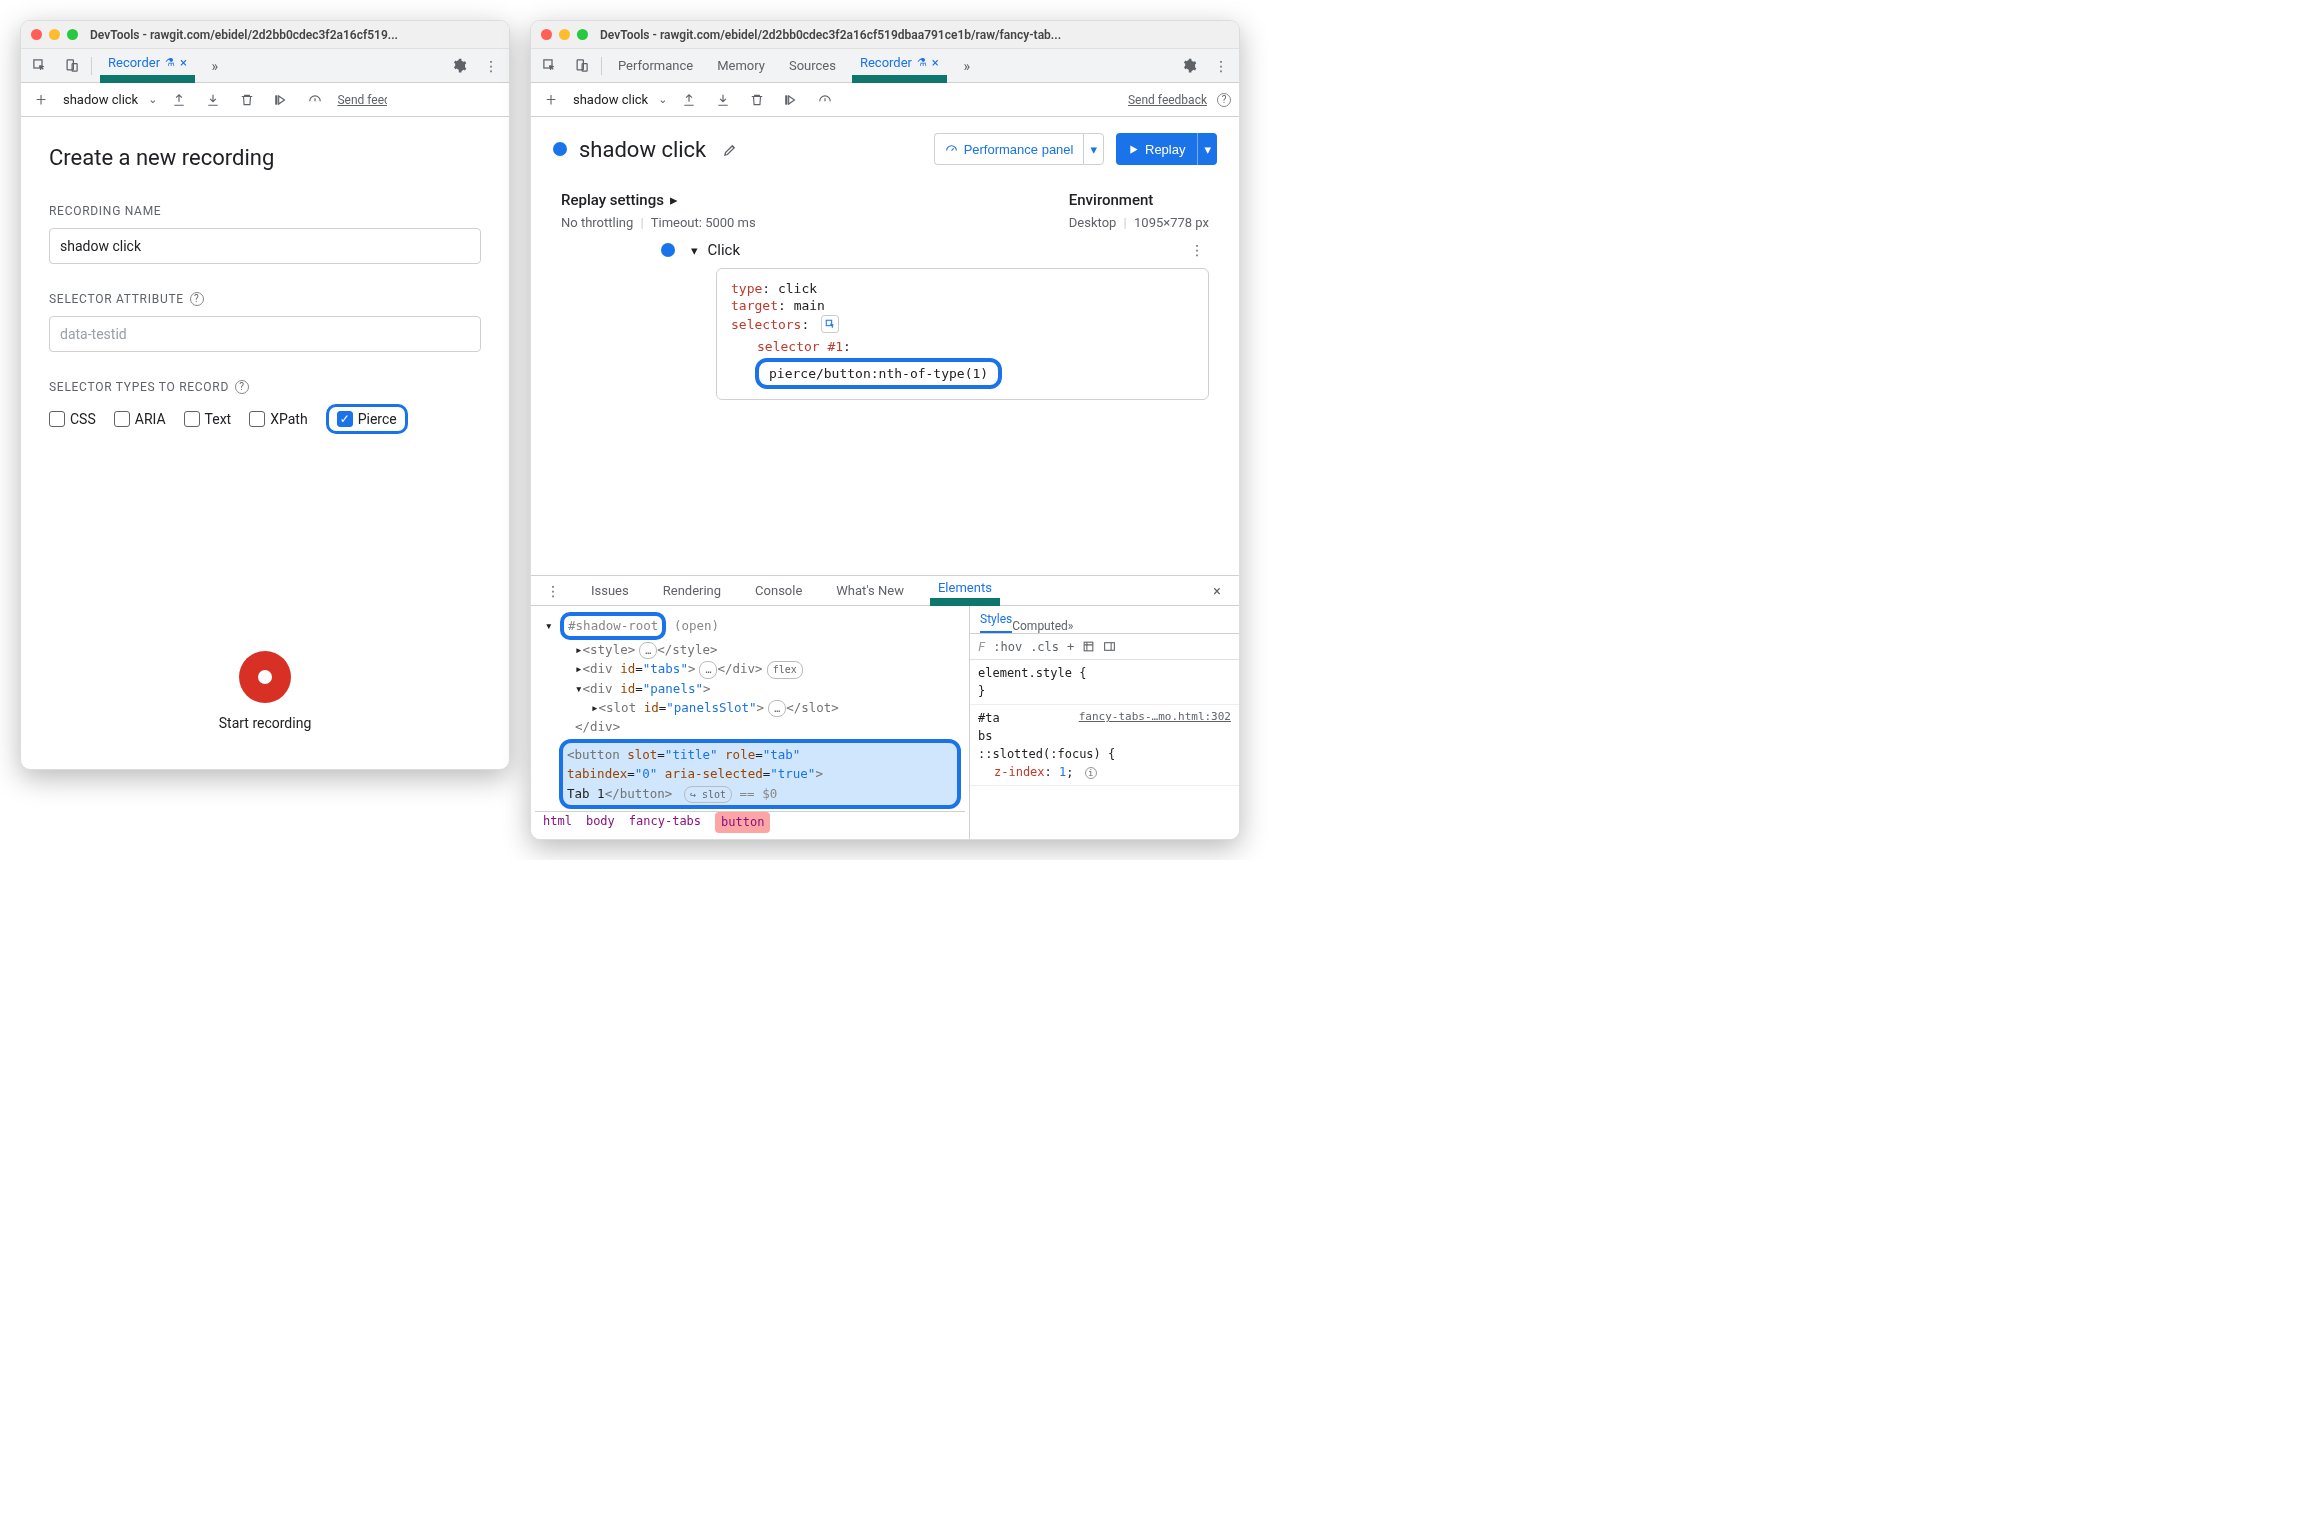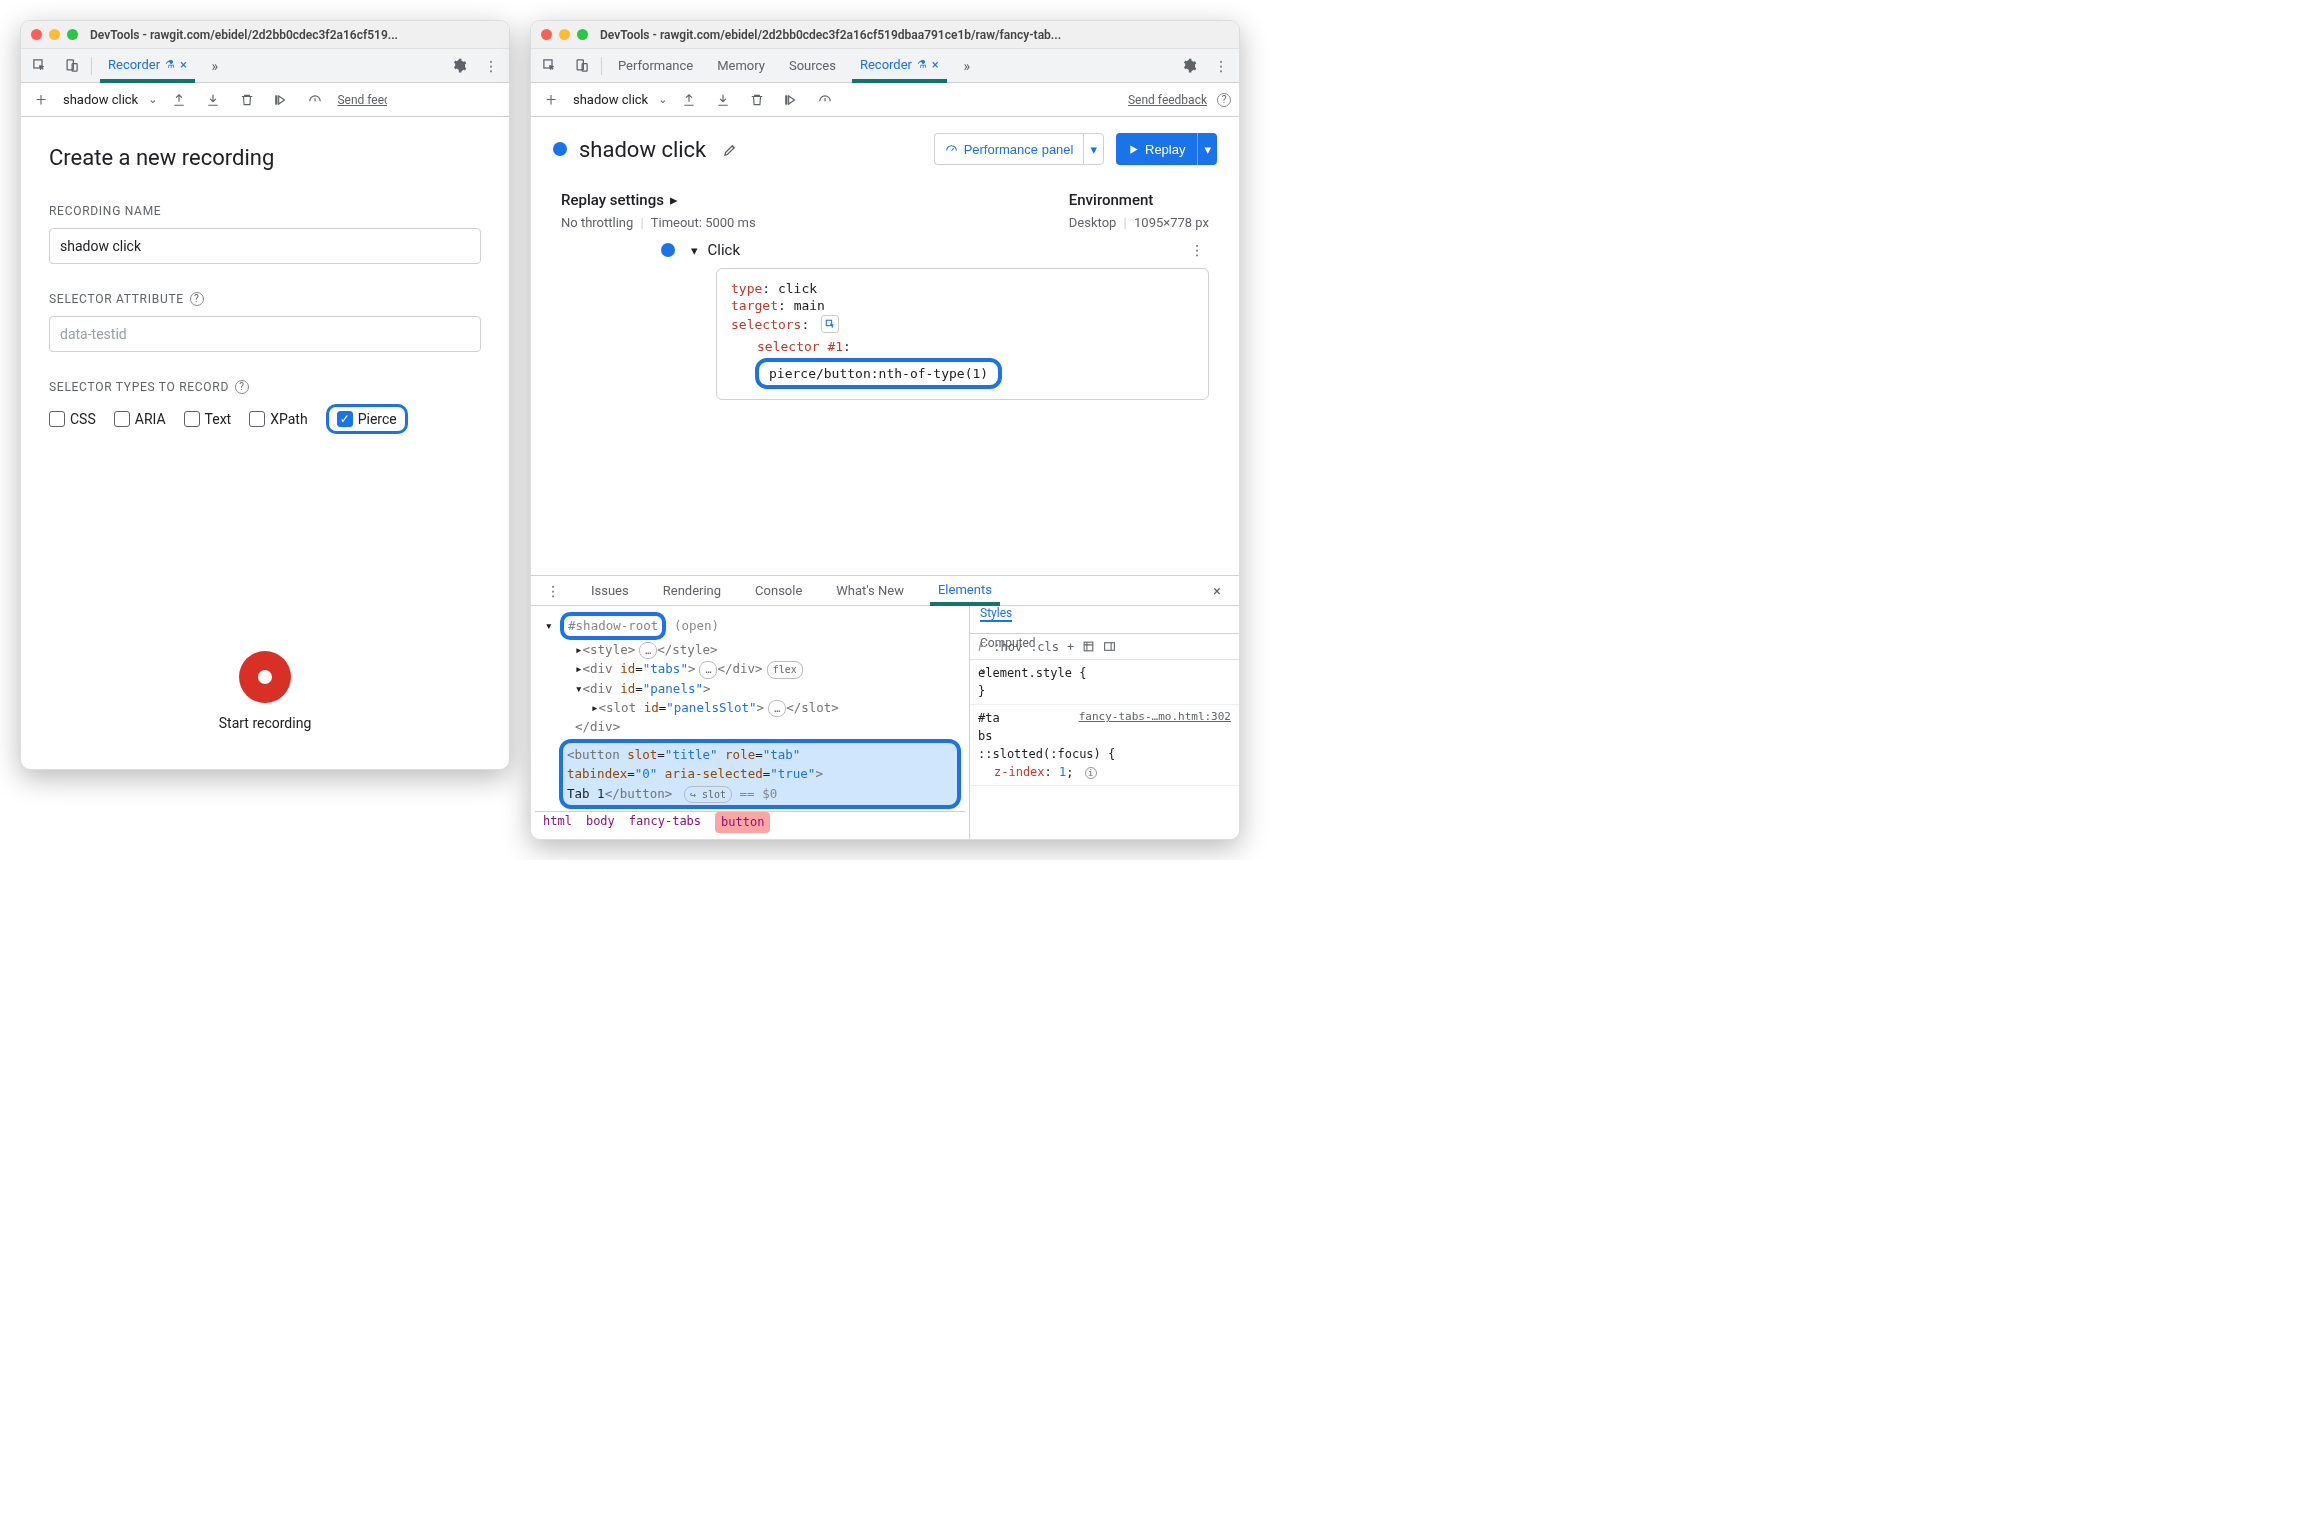--- a/index.html
+++ b/index.html
@@ -67,21 +67,21 @@
     display: flex;
     align-items: center;
     padding: 0 8px;
     font-size: 13px;
     color: #5f6368;
     gap: 5px;
     white-space: nowrap;
   }
   .tab.active {
     color: #1a73e8;
-    border-bottom: 4px solid #0f766e;
+    border-bottom: 8px solid #0f766e;
     margin-bottom:-1px;
   }
   .tab .flask { font-size: 11px; }
   .spacer { flex:1; }
 
   
   .rec-toolbar {
     height: 34px;
     border-bottom: 1px solid #d0d0d0;
     display:flex;
@@ -226,21 +226,21 @@
   }
   .flex-badge{display:inline-block;border:1px solid #bbb;border-radius:8px;font-size:10px;padding:0 5px;color:#666;margin-left:4px;}
   .sel-row{background:#cfe6fc;}
   .dom-highlight{border:4px solid #1a73e8;border-radius:12px;padding:2px 4px;display:block;margin:2px 0;}
 
   .styles-pane{
     width:270px;border-left:1px solid #d0d0d0;font-size:12px;
   }
   .styles-tabs{
     height:28px;border-bottom:1px solid #d0d0d0;
-    display:flex;align-items:flex-start;gap:14px;padding:0 10px;color:#5f6368;flex-direction:column;
+    display:flex;align-items:flex-end;gap:0;padding:0 10px;color:#5f6368;
   }
   .styles-tabs .active{color:#1a73e8;border-bottom:2px solid #1a73e8;height:100%;display:flex;align-items:center;}
   .filter-bar{height:26px;border-bottom:1px solid #e0e0e0;display:flex;align-items:center;gap:8px;padding:0 8px;color:#5f6368;font-family:ui-monospace,Menlo,monospace;}
   .css-block{padding:4px 8px;font-family:ui-monospace,Menlo,monospace;font-size:12px;line-height:1.5;border-bottom:1px solid #eee;}
   .css-block .sel{color:#222;}
   .css-block .prop{color:#c0392b;} .css-block .pval{color:#1a73e8;}
   .css-block .src{float:right;color:#5f6368;text-decoration:underline;font-size:11px;}
   .css-block .info-i{display:inline-block;width:12px;height:12px;border:1px solid #999;border-radius:50%;font-size:9px;text-align:center;line-height:11px;color:#666;margin-left:4px;}
 
   .crumbs{border-top:1px solid #d0d0d0;height:22px;display:flex;align-items:flex-start;gap:14px;padding:0 8px;font-size:12px;color:#881280;}

